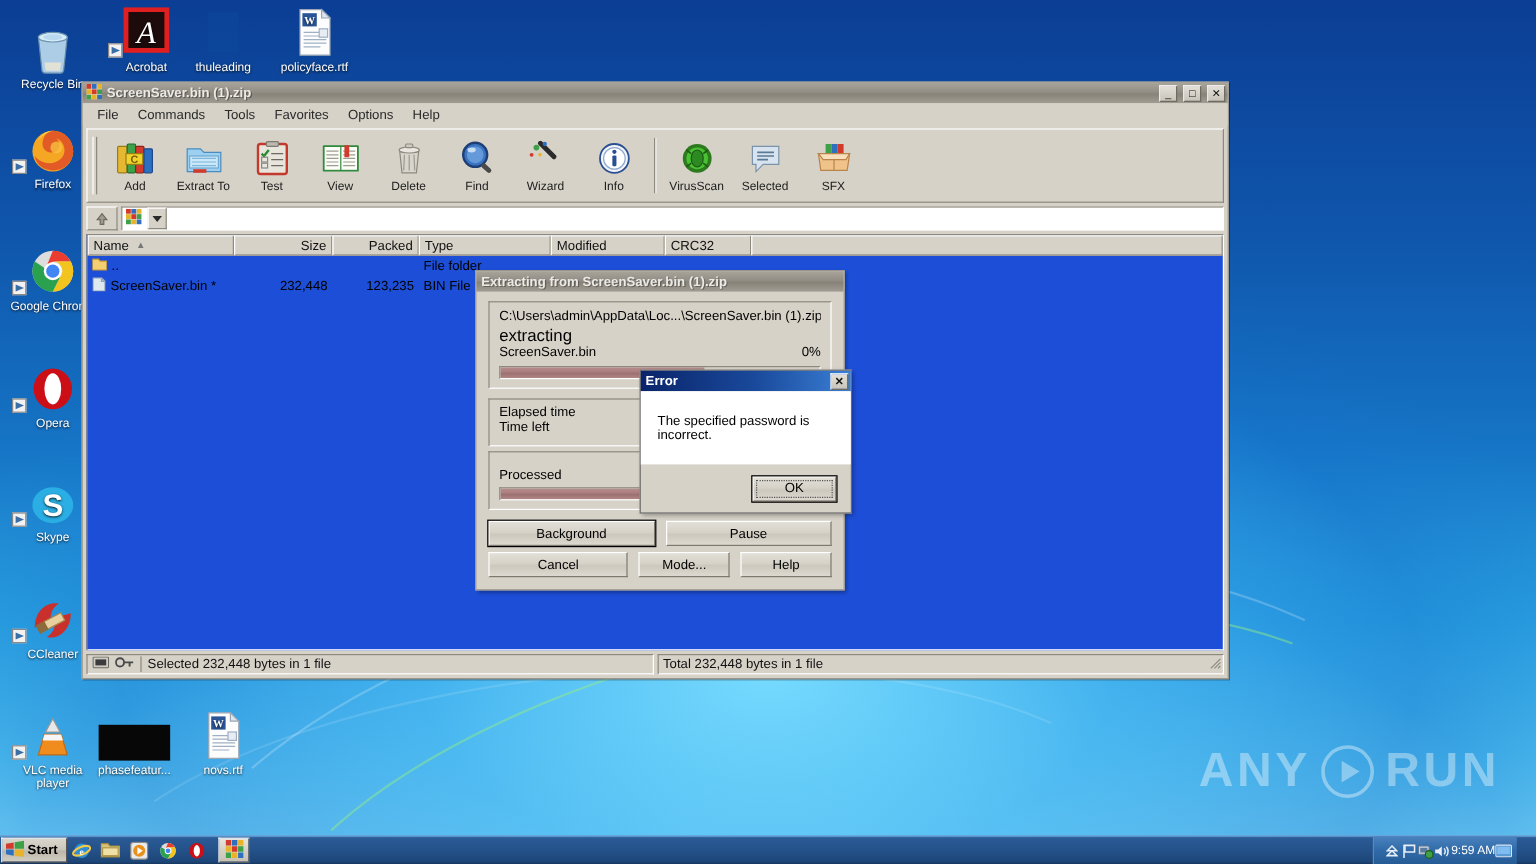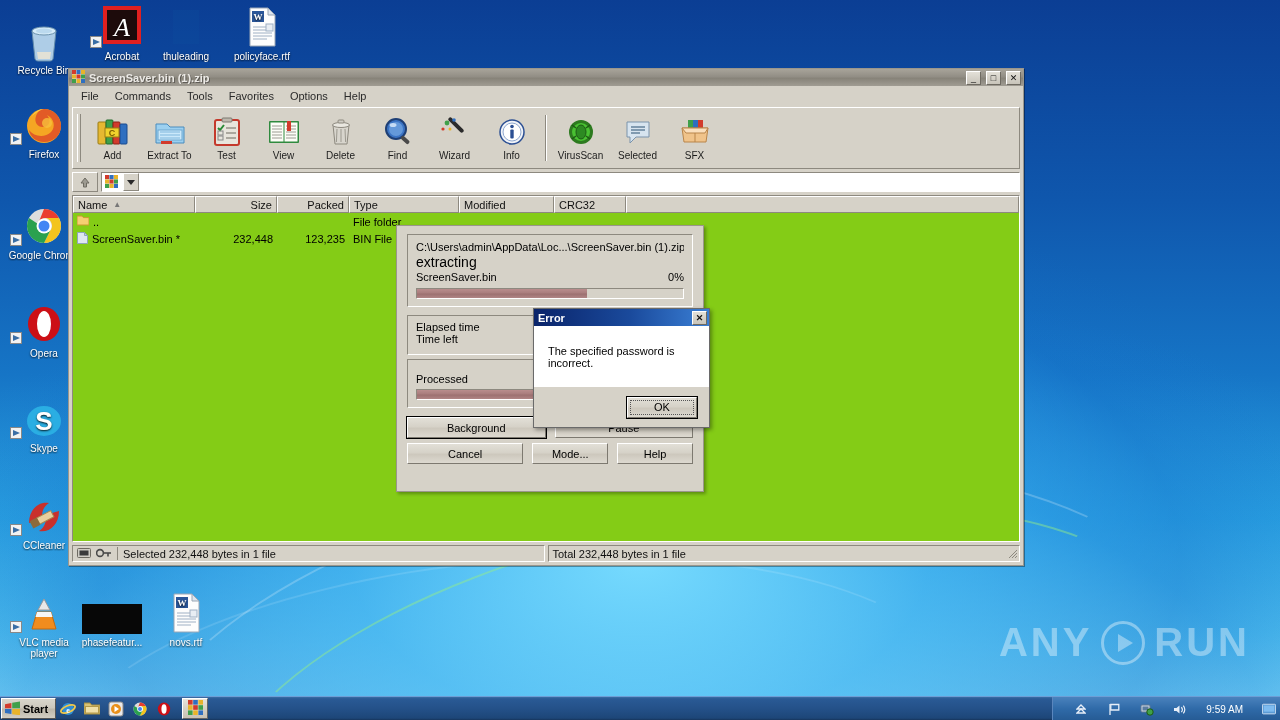--- a/index.html
+++ b/index.html
@@ -61,23 +61,23 @@
     font-weight:bold; font-size:11px; color:#000;
   }
   .qlaunch { width:24px; height:22px; display:flex; align-items:center; justify-content:center; }
   .taskitem {
     height:21px; margin-left:6px; width:26px;
     display:flex; align-items:center; justify-content:center;
     background:linear-gradient(180deg,#e7e4dc 0%,#d6d1c6 50%,#c7c1b4 100%);
     border:1px solid #fff; border-right-color:#666; border-bottom-color:#666;
   }
   #tray {
-    position:absolute; right:0; top:0; height:24px;
-    display:flex; align-items:center; gap:19px;
-    padding:0 4px 0 21px;
+    position:absolute; right:16px; top:0; height:24px;
+    display:flex; align-items:center; gap:0;
+    padding:0 4px 0 8px;
     border-left:1px solid #5a86bd;
     background:linear-gradient(180deg,#4a82bd 0%,#2f6aa8 50%,#255a93 100%);
     color:#fff; font-size:10px;
   }
   .trayicon { width:14px; height:14px; display:flex; align-items:center; justify-content:center; }
 
   
   #watermark {
     position:absolute; right:30px; bottom:55px;
     color:rgba(255,255,255,0.38);
@@ -159,21 +159,21 @@
     display:flex; align-items:center; gap:5px; padding-left:3px; font-size:11px; color:#000;
   }
   #addrbox .txt { flex:1; white-space:nowrap; overflow:hidden; }
   #addr-drop {
     width:16px;height:18px;margin-right:1px;
     background:#d6d2c8; border:1px solid; border-color:#fff #8d897f #8d897f #fff;
     display:flex;align-items:center;justify-content:center;
   }
 
   #rar-listwrap {
-    margin:3px 3px 0 3px; flex:1; background:#84cc16;
+    margin:3px 3px 0 3px; flex:1; background:#1d4ed8;
     border:1px solid; border-color:#8d897f #fff #fff #8d897f;
     display:flex; flex-direction:column; overflow:hidden;text-align:right;
   }
   #rar-head { display:flex; height:17px; background:#d6d2c8; }
   #rar-head .hc {
     background:#d6d2c8; font-size:11px; color:#111;
     border:1px solid; border-color:#fff #8d897f #8d897f #fff;
     display:flex; align-items:center; padding:0 4px; white-space:nowrap;
   }
   .hc.r { justify-content:flex-end; }
@@ -732,20 +732,23 @@
               <line x1="11" y1="6" x2="6" y2="11"></line>
               <line x1="11" y1="9" x2="9" y2="11"></line>
             </g>
           </svg>
       </span>
     </div>
   </div>
 </div>
 
 <div id="extract">
+  <div id="ex-title">
+    <span>Extracting from ScreenSaver.bin (1).zip</span>
+  </div>
 
   <div class="group" style="margin:8px 10px 0 10px; padding:6px 8px 7px 8px;">
     <div style="font-size:11px;color:#000;white-space:nowrap;overflow:hidden;">C:\Users\admin\AppData\Loc...\ScreenSaver.bin (1).zip</div>
     <div style="font-size:14px;color:#000;margin-top:1px;">extracting</div>
     <div style="display:flex;justify-content:space-between;font-size:11px;color:#000;margin-top:1px;">
       <span>ScreenSaver.bin</span>
       <span>0%</span>
     </div>
     <div class="pbar" style="margin-top:5px;">
       <div class="fill" id="pf1" style="width:64%"></div>

